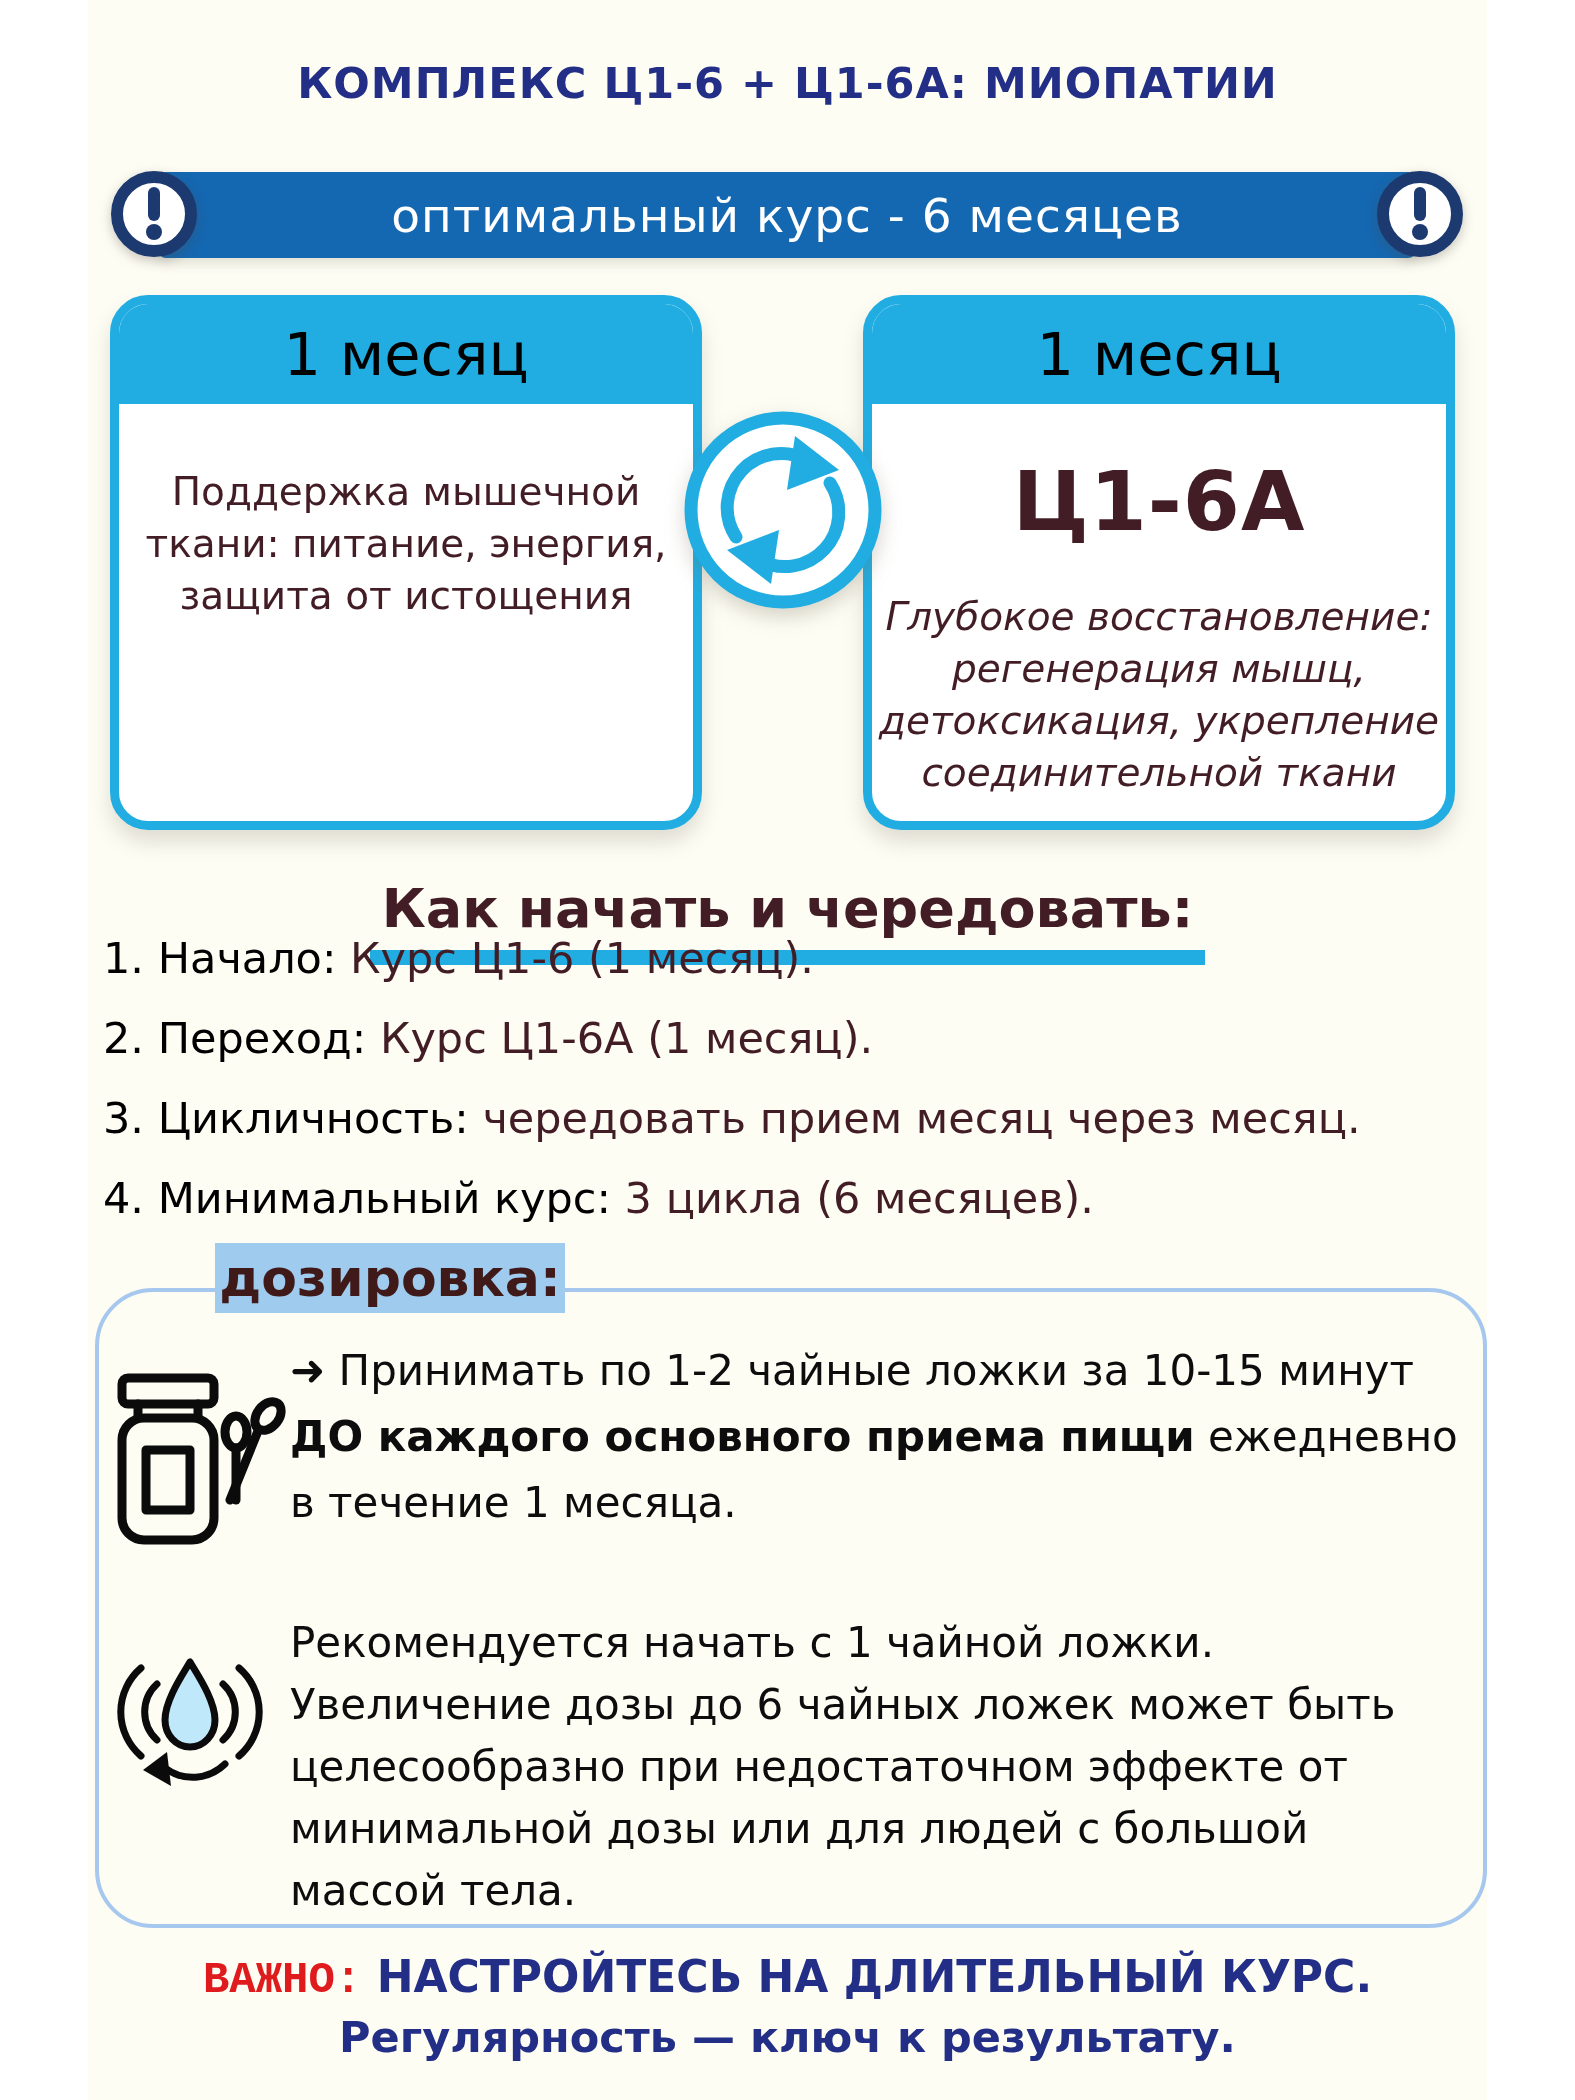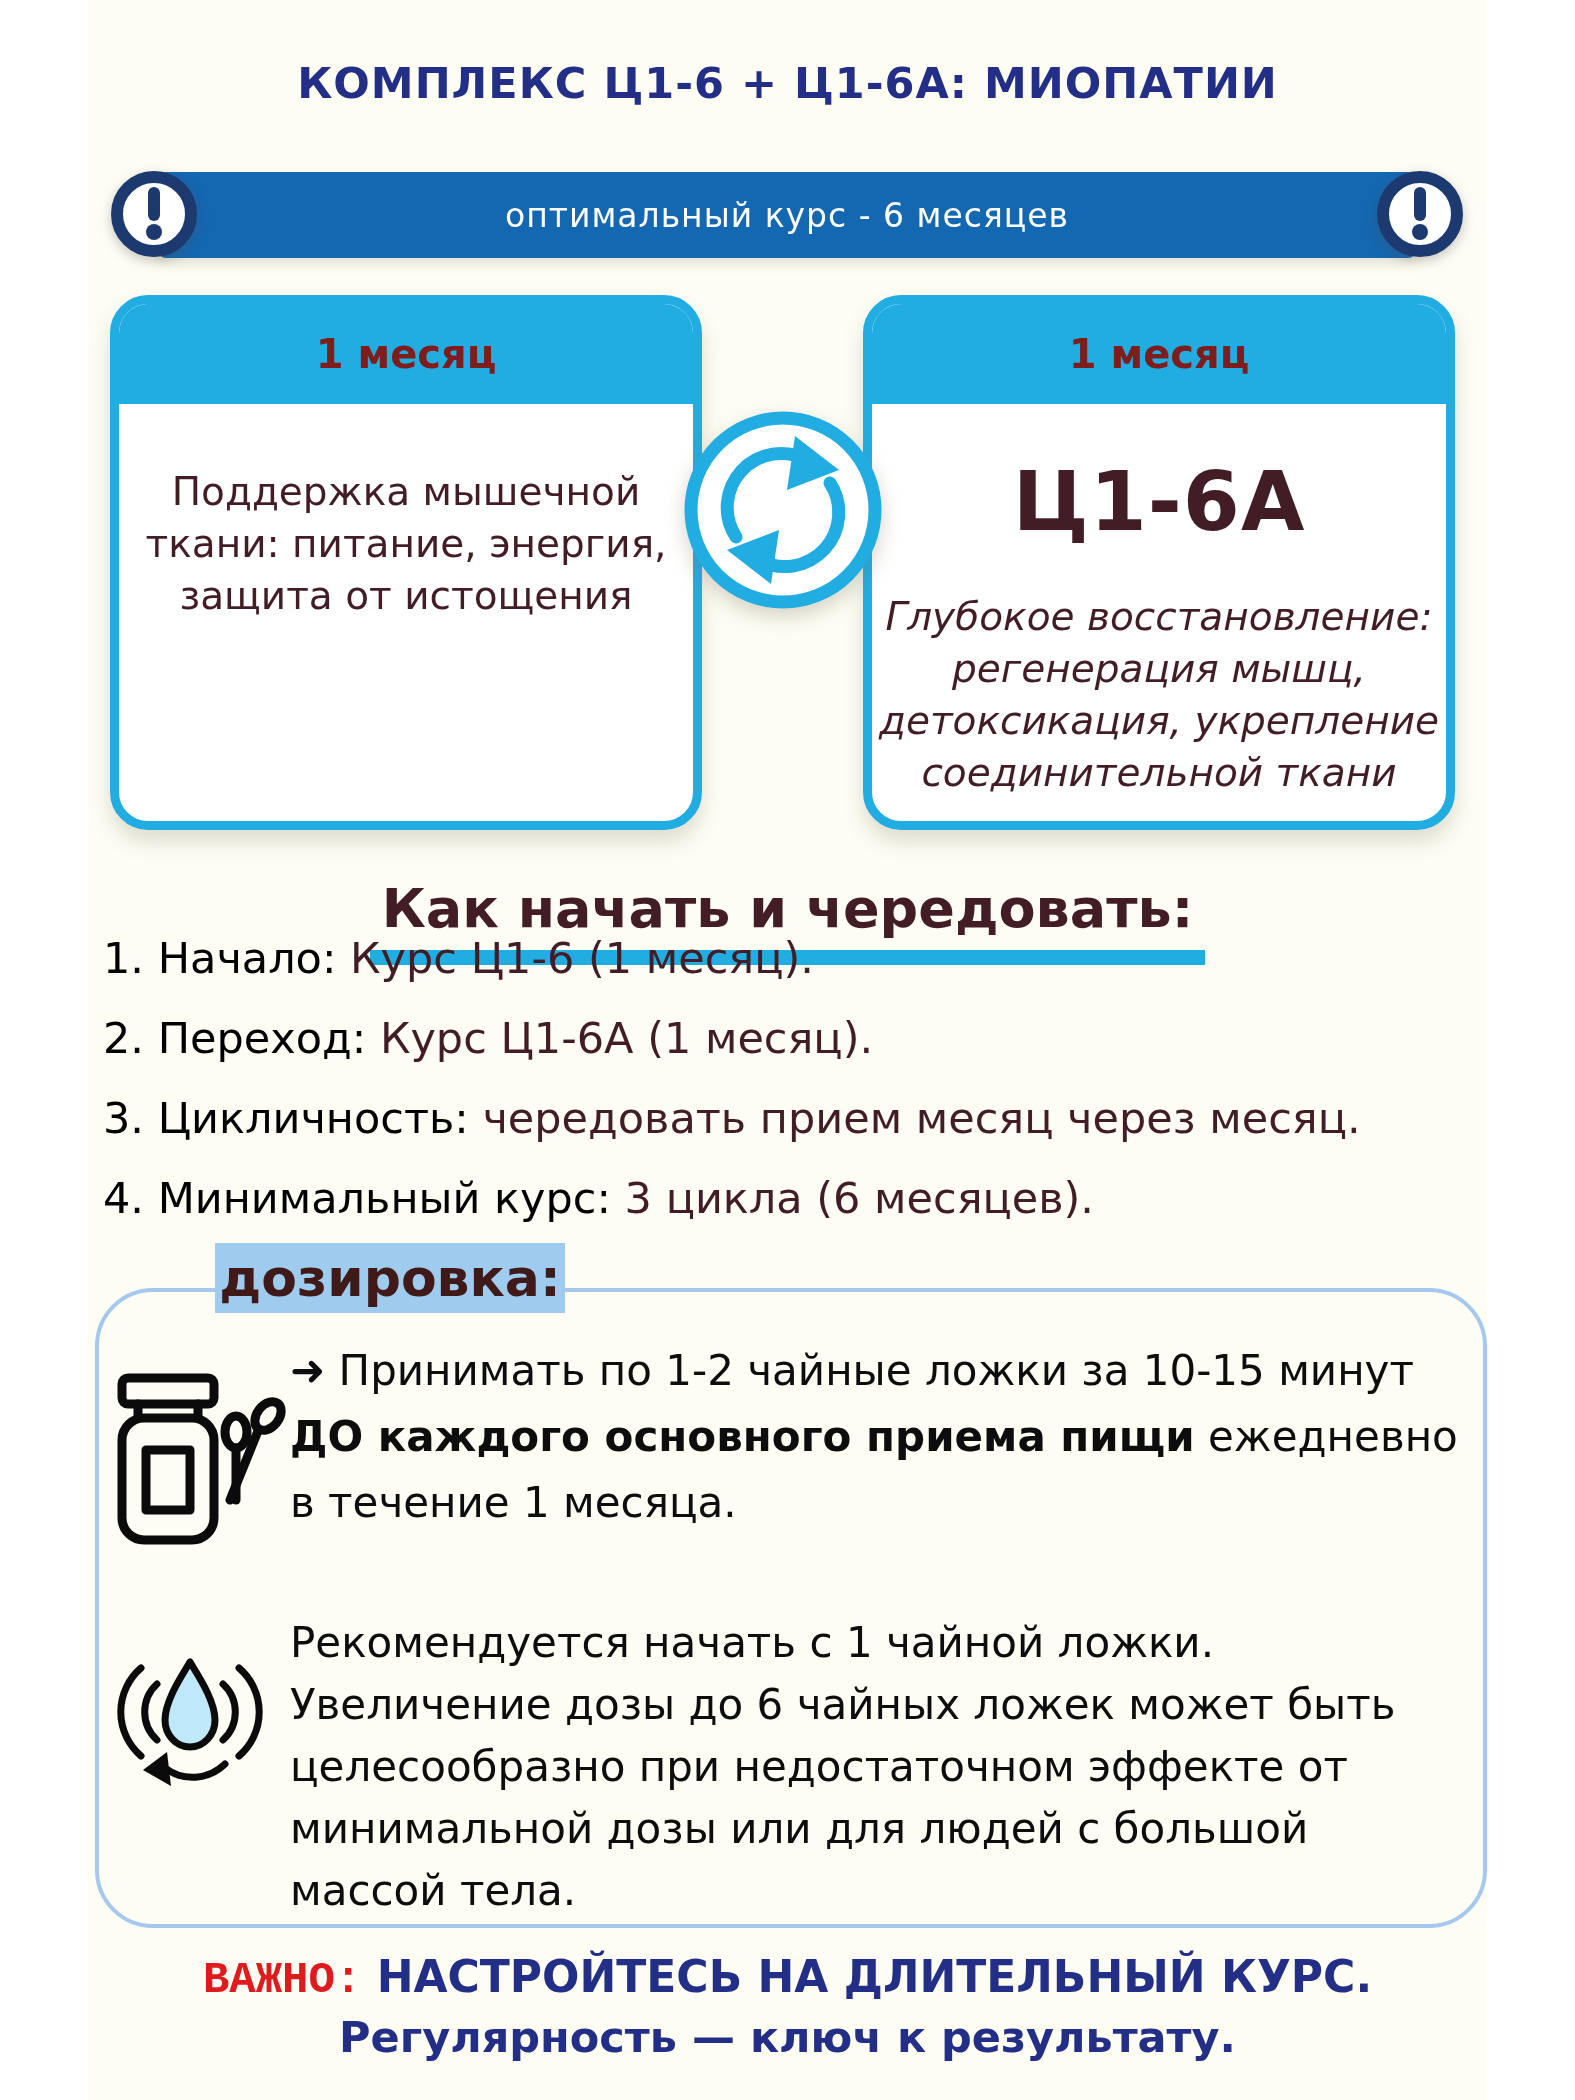--- a/index.html
+++ b/index.html
@@ -18,36 +18,36 @@
     text-align:center; font-size:43px; font-weight:700;
     color:var(--navy,#232e86); letter-spacing:1px;
   }
   
   .banner {
     position:absolute; left:158px; top:172px; width:1258px; height:86px;
     background:var(--banner-blue,#1467b1); border-radius:8px;
     display:flex; align-items:center; justify-content:center;
     box-shadow:0 6px 12px rgba(110,100,80,.18);
   }
-  .banner-text { color:#ffffff; font-size:33px; font-weight:400; letter-spacing:1px; }
+  .banner-text { color:#ffffff; font-size:47px; font-weight:400; letter-spacing:1px; }
   .excl { position:absolute; width:92px; height:92px; top:168px; filter:drop-shadow(0 4px 6px rgba(80,70,60,.30)); }
   .excl-left  { left:108px; }
   .excl-right { left:1374px; }
   
   .card {
     position:absolute; top:295px; width:592px; height:535px; box-sizing:border-box;
     background:#ffffff; border:9px solid var(--cyan,#21ade2); border-radius:38px;
     overflow:hidden; box-shadow:0 12px 20px rgba(120,110,90,.22);
   }
   .card-left  { left:110px; }
   .card-right { left:863px; }
   .card-header {
     height:100px; background:var(--cyan,#21ade2);
     display:flex; align-items:center; justify-content:center;
-    color:#7f1d1d; font-size:40px; font-weight:700;
+    color:#000000; font-size:59px; font-weight:400;
   }
   .card-name {
     text-align:center; margin-top:50px;
     font-size:82px; font-weight:800; color:var(--maroon,#431d26);
     letter-spacing:1px;
   }
   .card-desc {
     text-align:center; margin-top:62px; padding:0 4px;
     font-size:39px; line-height:1.33; color:var(--maroon,#431d26);
   }

